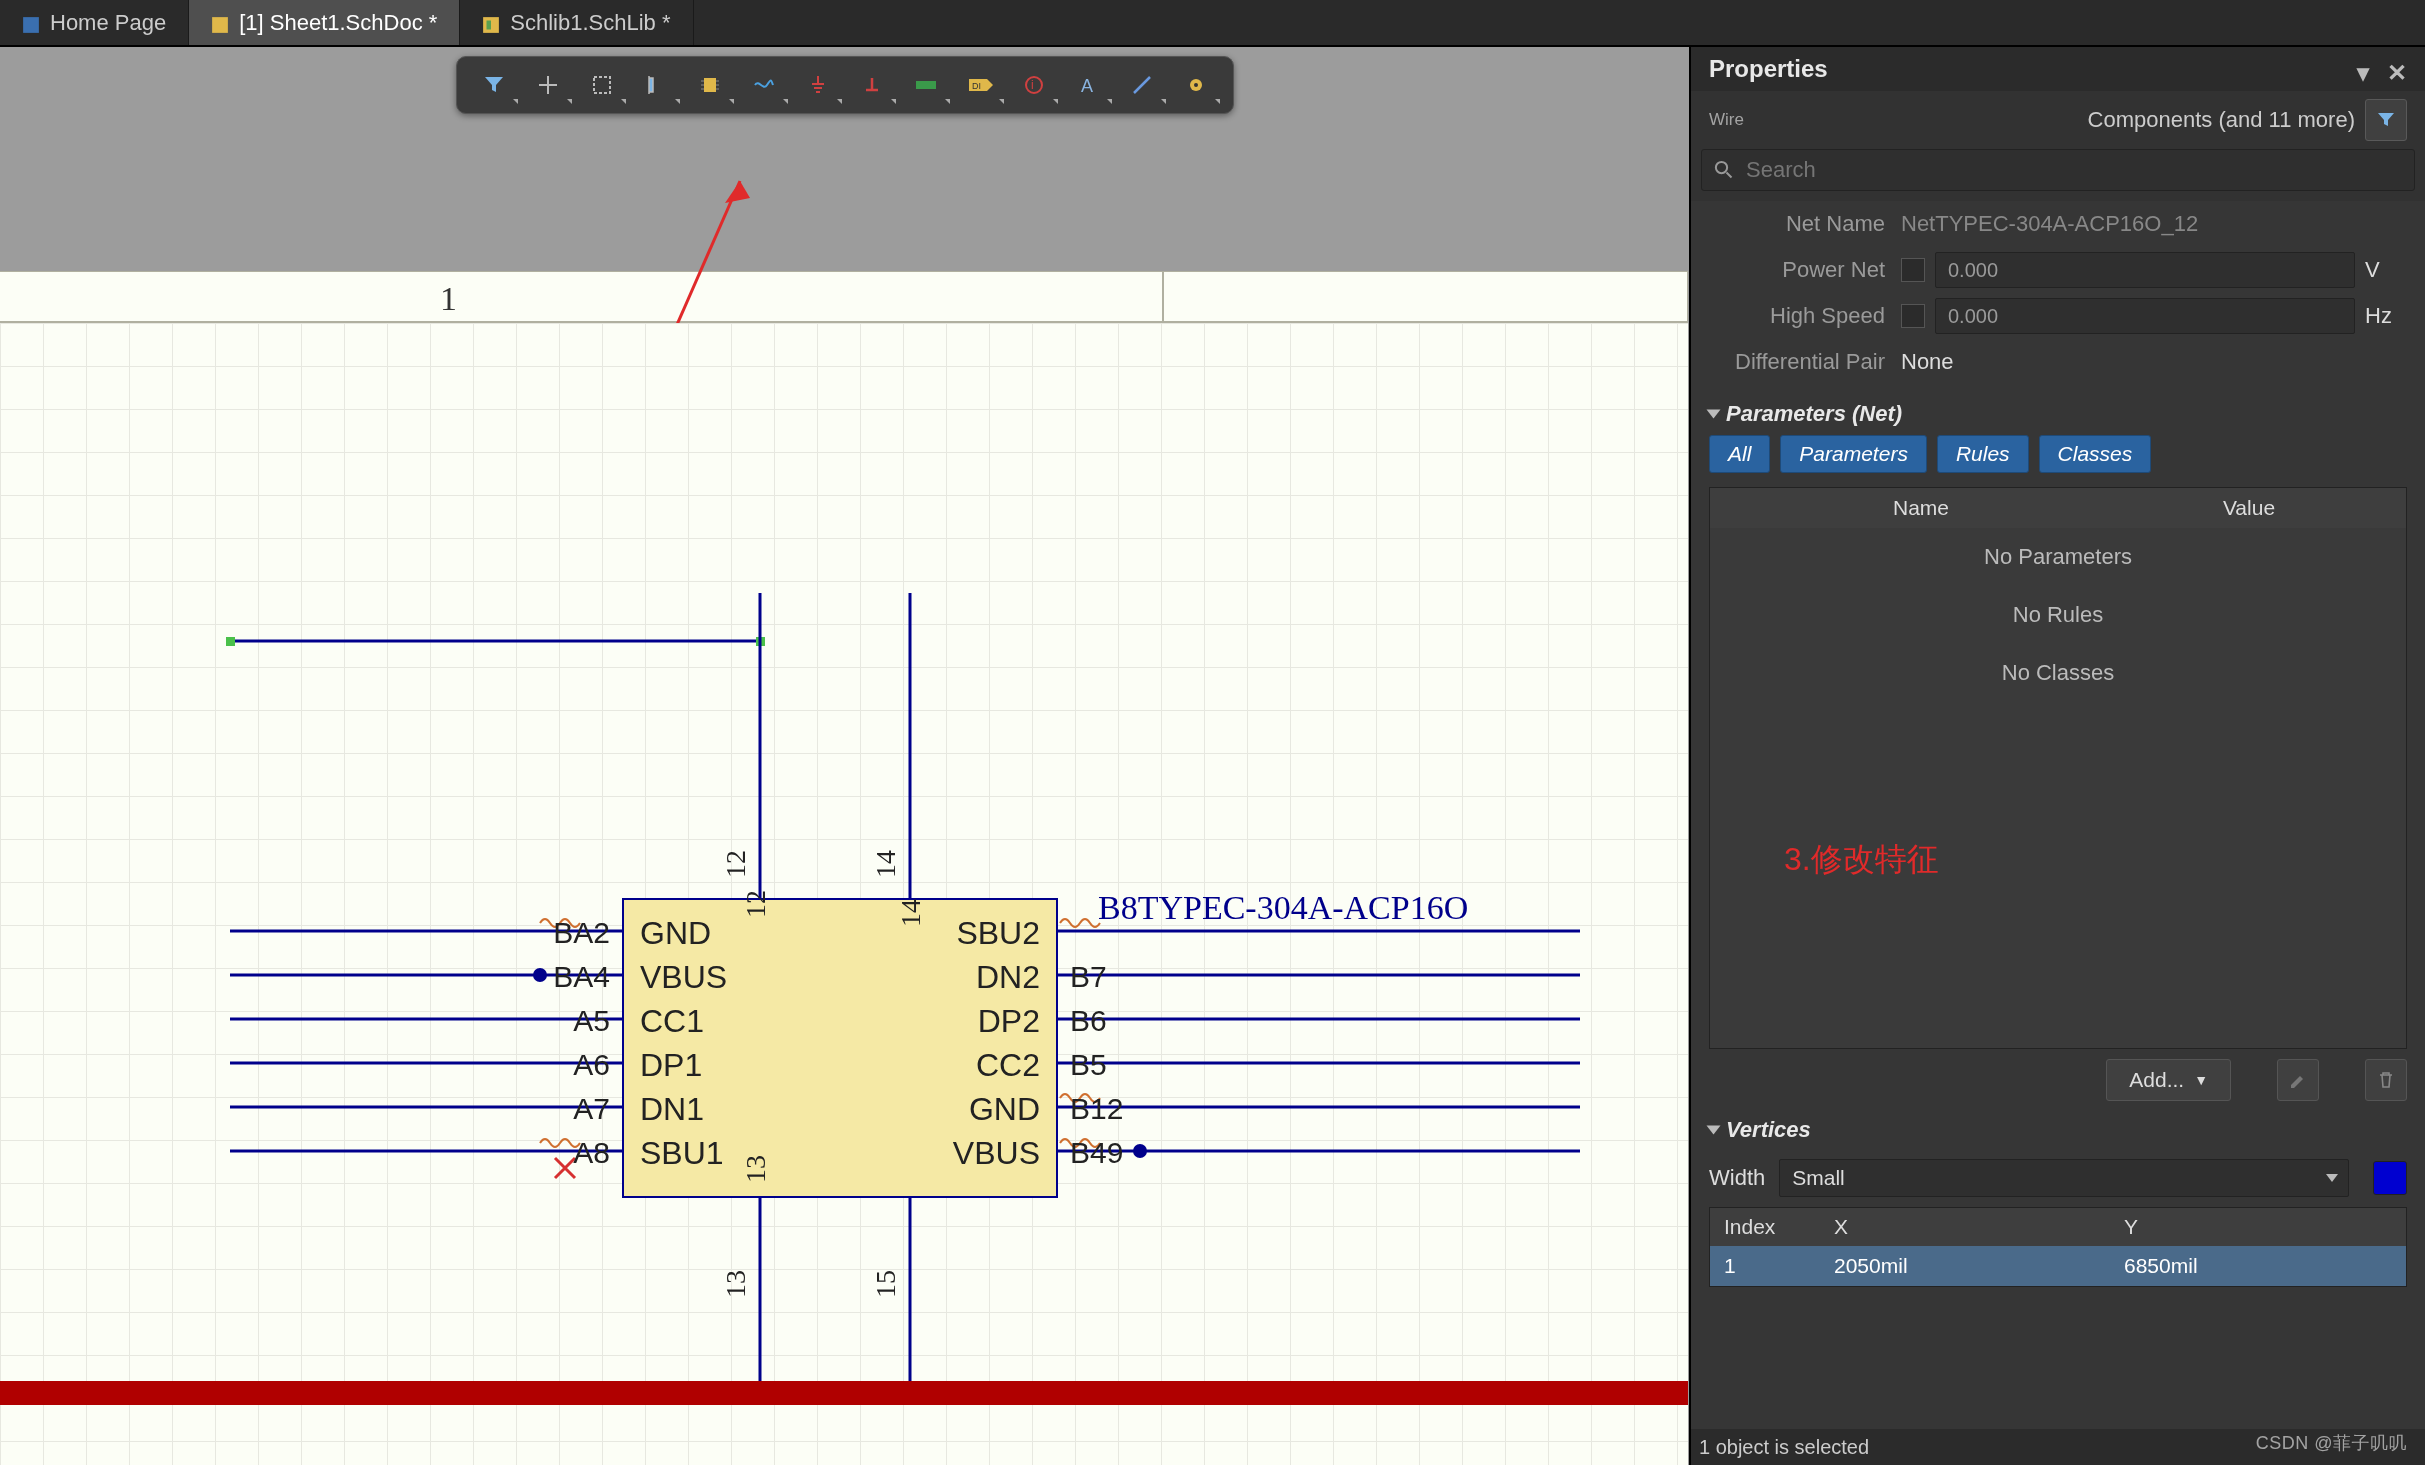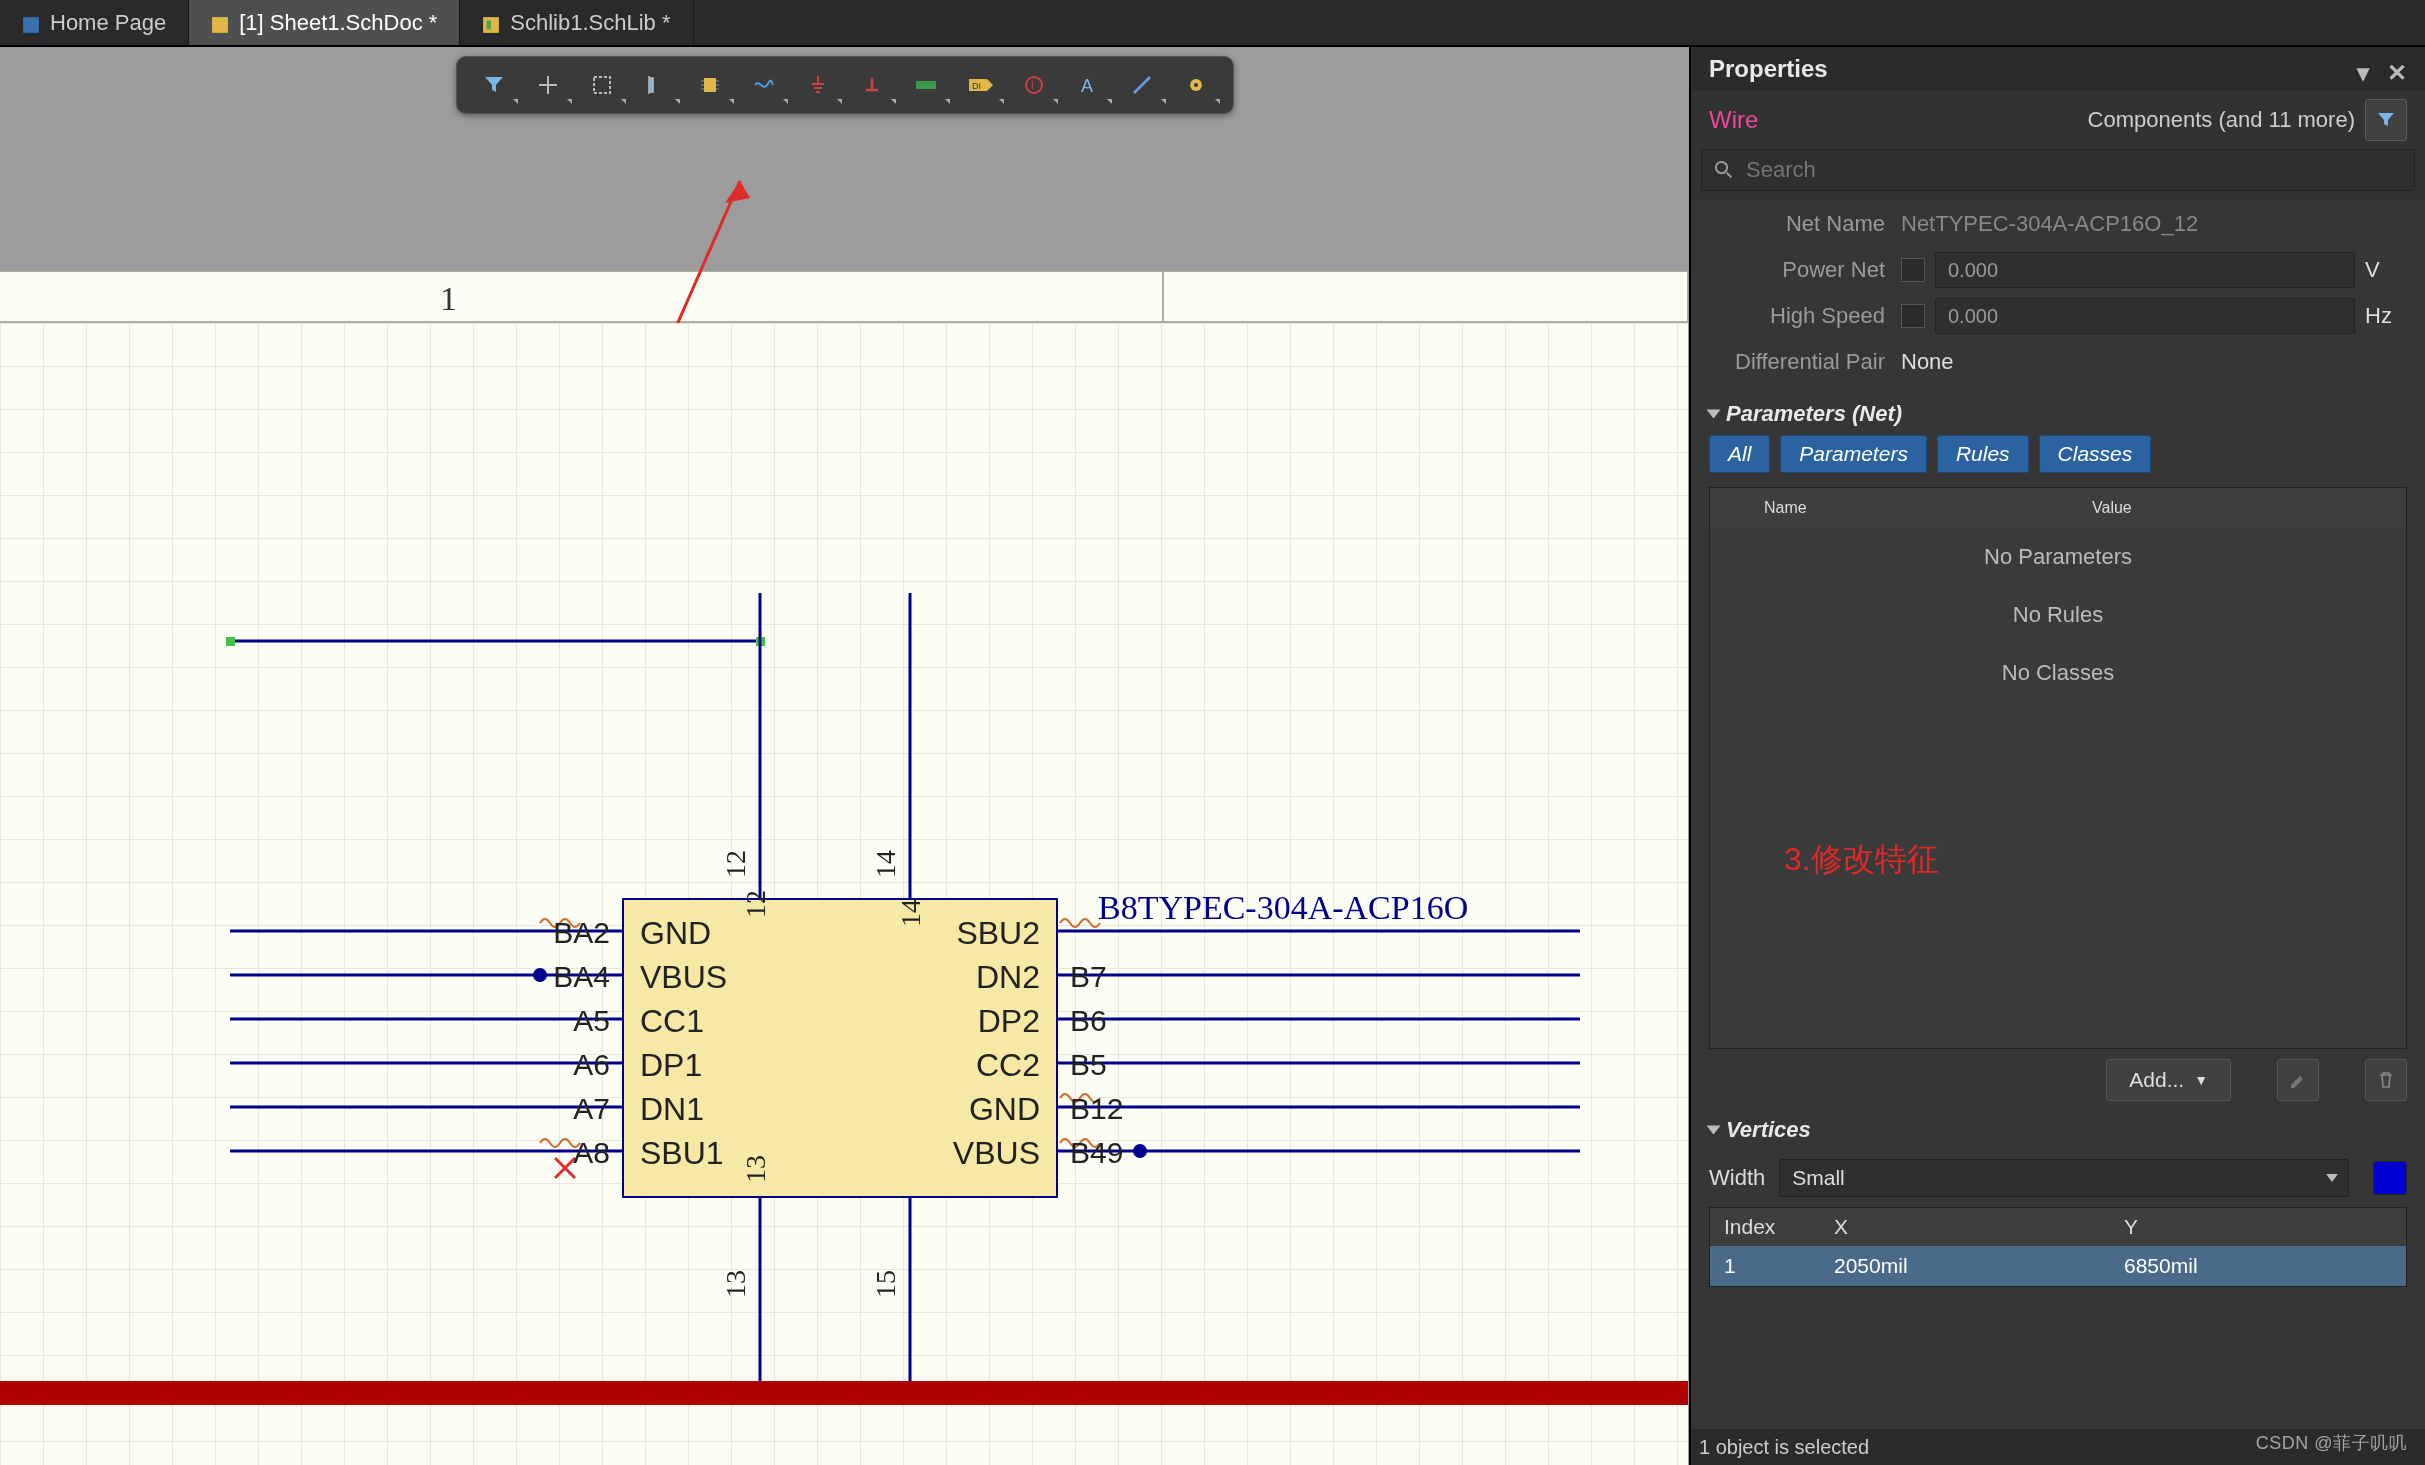--- a/index.html
+++ b/index.html
@@ -56,21 +56,21 @@
   .col-num{position:absolute;top:8px;font-size:34px;color:#333;font-family:"Times New Roman",serif;}
   .col-sep{position:absolute;top:0;width:2px;height:54px;background:#b0b0a0;}
 
   .red-band{position:absolute;left:0;bottom:60px;width:1688px;height:24px;background:#b00000;}
 
   
   .panel-head{height:44px;background:var(--bg-header);display:flex;align-items:center;padding:4px 18px;font-size:24px;font-weight:600;color:#e8e8e8;}
   .panel-head .spacer{flex:1;}
   .mini-btn{width:20px;height:20px;color:#bbb;margin-left:10px;}
   .obj-row{height:58px;background:#323232;display:flex;align-items:center;padding:0 18px;}
-  .obj-row .name{font-size:24px;color:#ec4899;}
+  .obj-row .name{font-size:17px;color:#a3a3a3;}
   .obj-row .spacer{flex:1;}
   .obj-row .scope{font-size:22px;color:#ccc;margin-right:10px;}
   .filter-btn{width:42px;height:42px;border:1px solid #595959;background:var(--bg-button);display:flex;align-items:center;justify-content:center;border-radius:3px;}
   .search-row{padding:0 10px 10px 10px;background:#323232;}
   .search{display:flex;align-items:center;gap:10px;background:var(--bg-field);border:1px solid #222;border-radius:3px;height:42px;padding:0 12px;}
   .search input{flex:1;background:transparent;border:none;outline:none;color:#ddd;font-size:22px;}
   .mag{width:20px;height:20px;}
 
   .props-scroll{flex:1;overflow-y:auto;overflow-x:hidden;background:#363636;padding-bottom:10px;}
   .kv{display:flex;align-items:center;height:46px;padding:0 18px 0 0;}
@@ -82,21 +82,21 @@
 
   .section{padding:8px 18px 4px 18px;font-style:italic;}
   .sec-head{display:flex;align-items:center;gap:8px;font-size:22px;color:#e8e8e8;font-weight:600;margin:8px 0;}
   .sec-head .caret{width:0;height:0;border-top:7px solid transparent;border-bottom:7px solid transparent;border-left:9px solid #bbb;transform:rotate(90deg);}
 
   .pill-row{display:flex;gap:10px;margin-bottom:10px;}
   .pill{padding:6px 18px;background:#2a63a0;color:#fff;font-size:21px;border-radius:3px;border:1px solid #1e4a78;}
 
   .tbl{border:1px solid #222;margin:0 18px;}
   .tbl-head{display:flex;background:#3e3e3e;height:40px;align-items:center;}
-  .tbl-head .col{flex:1;padding-left:14px;color:#ddd;font-size:16px;}
+  .tbl-head .col{flex:1;padding-left:14px;color:#ddd;font-size:21px;text-align:center;}
   .tbl-body{min-height:520px;background:#3a3a3a;}
   .tbl-empty{text-align:center;color:#bbb;font-size:22px;padding:16px 0;}
   .tbl-actions{display:flex;justify-content:flex-end;gap:10px;padding:10px 18px 0 18px;}
   .btn{height:42px;background:var(--bg-button);border:1px solid #555;color:#ddd;font-size:21px;border-radius:3px;padding:0 22px;display:flex;align-items:center;gap:10px;margin-left:36px;}
   .ibtn{width:42px;padding:0;justify-content:center;color:#888;}
 
   .width-row{display:flex;align-items:center;height:46px;padding:0 18px;gap:14px;}
   .width-row .label{font-size:22px;color:#ddd;}
   .select{flex:1;height:38px;background:var(--bg-field);border:1px solid #222;border-radius:2px;display:flex;align-items:center;padding:0 12px;color:#ddd;font-size:21px;position:relative;}
   .select .dd{position:absolute;right:10px;top:50%;transform:translateY(-50%);width:0;height:0;border-left:6px solid transparent;border-right:6px solid transparent;border-top:8px solid #bbb;}

